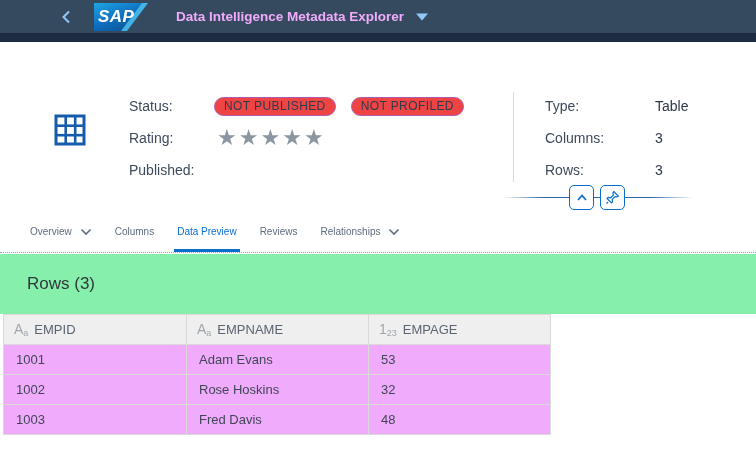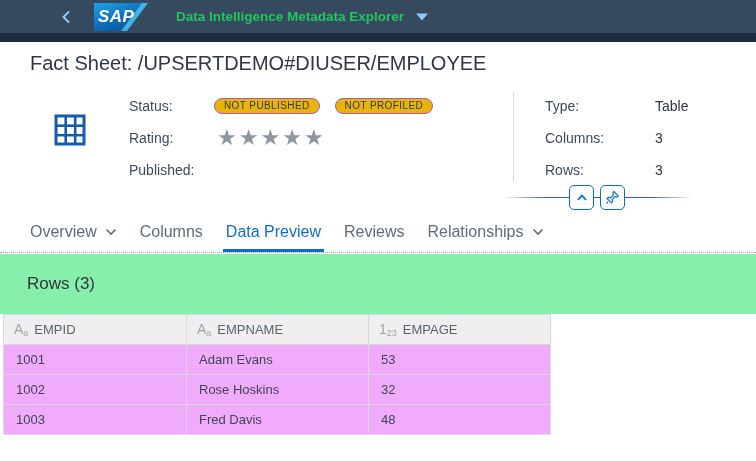--- a/index.html
+++ b/index.html
@@ -9,34 +9,34 @@
 
   
   .shellbar { position:absolute; top:0; left:0; width:756px; height:33px;
     background:#364a5f; display:flex; align-items:center; }
   .shell-strip { position:absolute; top:33px; left:0; width:756px; height:9px; background:#1d2c41; }
   .back-btn { margin-left:56px; width:20px; height:20px; display:flex; align-items:center;
     justify-content:center; cursor:pointer; }
   .sap-logo { margin-left:18px; width:54px; height:28px; position:relative; }
   .sap-logo .txt { position:absolute; left:4px; top:4px; color:#fff; font-weight:bold;
     font-style:italic; font-size:17px; letter-spacing:0.5px; }
-  .shell-title { margin-left:28px; color:#22c55e; font-size:13.5px; font-weight:bold; }
+  .shell-title { margin-left:28px; color:#f0abfc; font-size:13.5px; font-weight:bold; }
   .shell-caret { margin-left:12px; display:flex; align-items:center; }
 
   
   .page-title { position:absolute; left:30px; top:52px; font-size:20px; color:#2e3746; }
 
   
   .obj-icon { position:absolute; left:54px; top:114px; }
   .info-left { position:absolute; left:129px; top:90px; }
   .info-row { display:flex; align-items:center; height:32px; }
   .info-label { width:85px; font-size:14px; color:#3d4a5c; }
   .badges { display:flex; gap:15px; }
-  .badge { border:1px solid #b05cab; background:#eab308; border-radius:10px;
-    padding:1px 9px 2px 9px; font-size:10px; letter-spacing:0.4px; color:#2f3b4d;
+  .badge { border:1px solid #b05cab; background:#ef4444; border-radius:10px;
+    padding:1px 9px 2px 9px; font-size:12px; letter-spacing:0.4px; color:#2f3b4d;
     white-space:nowrap; }
   .stars { font-size:22px; color:#8c96a2; letter-spacing:2px; line-height:20px; margin-left:3px; }
   .v-divider { position:absolute; left:513px; top:92px; width:1px; height:90px; background:#d4dae0; }
   .info-right { position:absolute; left:545px; top:90px; }
   .info-right .info-label { width:110px; }
   .info-value { font-size:14px; color:#2e3746; }
 
   
   .collapse-wrap { position:absolute; left:503px; top:185px; width:190px; height:26px; }
   .collapse-line { position:absolute; top:12px; left:0; right:0; height:1px;
@@ -44,21 +44,21 @@
   .mini-btn { position:absolute; top:0; width:25px; height:25px; background:#ffffff;
     border:1px solid #0a6ed1; border-radius:5px; display:flex; align-items:center;
     justify-content:center; cursor:pointer; }
   .mini-btn.collapse { left:66px; }
   .mini-btn.pin { left:97px; }
 
   
   .tabbar { position:absolute; top:211px; left:0; width:756px; height:42px;
     display:flex; align-items:stretch; gap:23px; padding-left:30px;
     border-bottom:1px dotted #97a1ab; background:#ffffff; }
-  .tab { position:relative; display:flex; align-items:center; gap:8px; font-size:16px;
+  .tab { position:relative; display:flex; align-items:center; gap:8px; font-size:10px;
     color:#5e6c7f; cursor:pointer; }
   .tab.active { color:#0a6ed1; }
   .tab.active::after { content:""; position:absolute; left:-3px; right:-3px; bottom:0;
     height:3px; background:#0a6ed1; }
 
   
   .section-toolbar { position:absolute; top:254px; left:0; width:756px; height:60px;
     background:#86efac; }
   .section-title { position:absolute; left:27px; top:20px; font-size:17px; color:#32363a; }
 
@@ -102,21 +102,20 @@
     </div>
     <span class="shell-title">Data Intelligence Metadata Explorer</span>
     <span class="shell-caret">
       <svg width="12" height="8" viewBox="0 0 12 8">
         <polygon points="0,0.5 12,0.5 6,7.5" fill="#91c8f6"></polygon>
       </svg>
     </span>
   </div>
   <div class="shell-strip"></div>
 
-  <div class="page-title">Fact Sheet: /UPSERTDEMO#DIUSER/EMPLOYEE</div>
 
   <div class="obj-icon">
     <svg width="32" height="32" viewBox="0 0 32 32">
       <rect x="2" y="2" width="28" height="28" fill="none" stroke="#155caa" stroke-width="3"></rect>
       <line x1="11.7" y1="2" x2="11.7" y2="30" stroke="#155caa" stroke-width="2.6"></line>
       <line x1="21.2" y1="2" x2="21.2" y2="30" stroke="#155caa" stroke-width="2.6"></line>
       <line x1="2" y1="11.7" x2="30" y2="11.7" stroke="#155caa" stroke-width="2.6"></line>
       <line x1="2" y1="21.2" x2="30" y2="21.2" stroke="#155caa" stroke-width="2.6"></line>
     </svg>
   </div>

